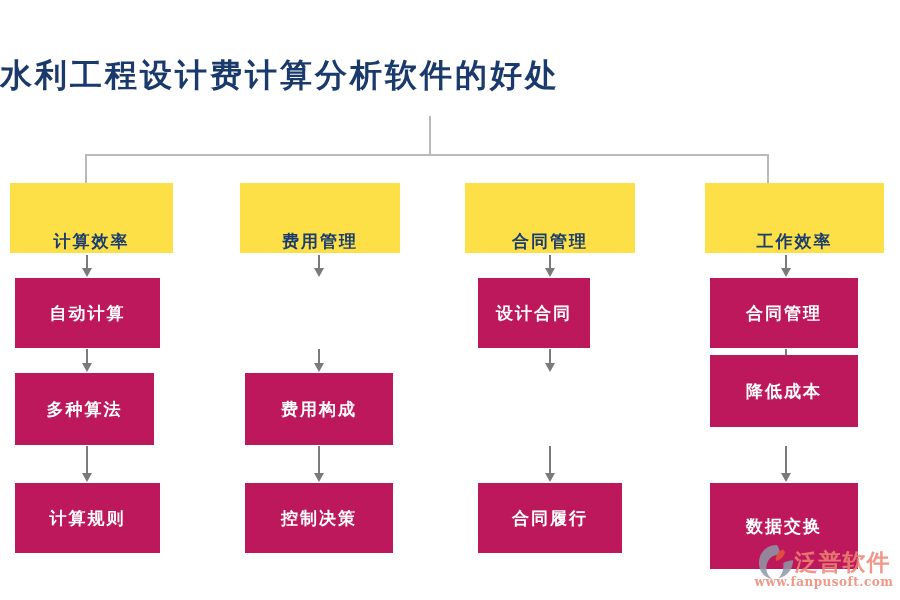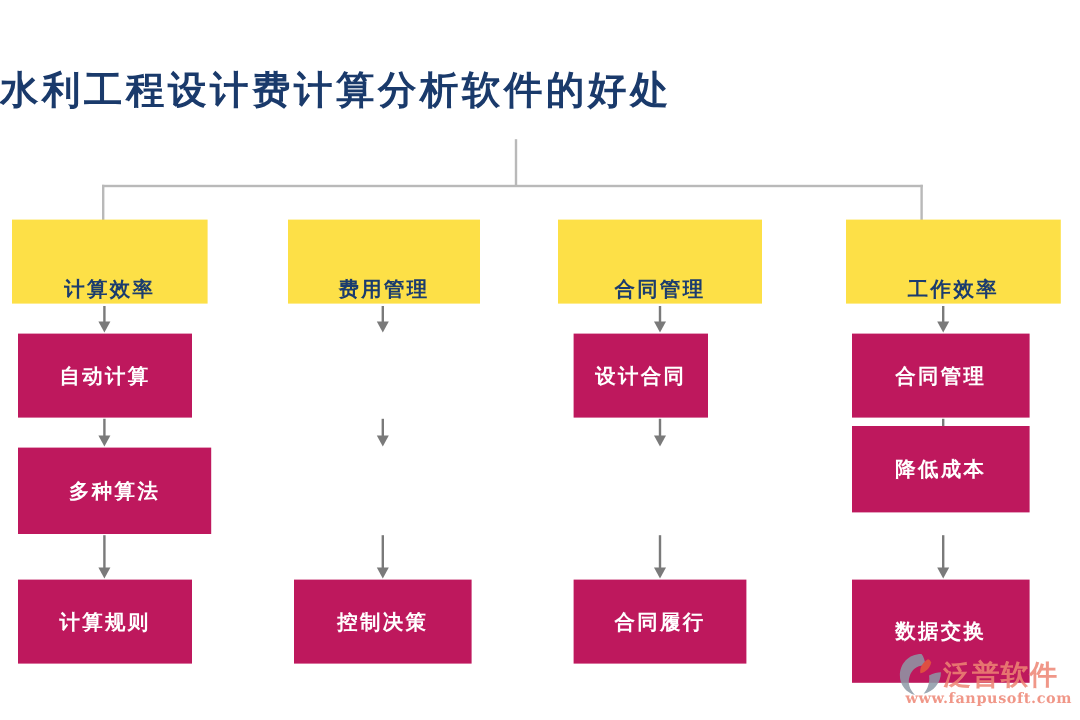--- a/index.html
+++ b/index.html
@@ -21,21 +21,21 @@
   .arrow{position:absolute;width:0;}
   .arrow::before{
     content:"";position:absolute;left:-1px;top:0;bottom:8px;width:2px;background:#7a7a7a;
   }
   .arrow::after{
     content:"";position:absolute;left:-5px;bottom:0;width:0;height:0;
     border-left:5px solid transparent;border-right:5px solid transparent;
     border-top:9px solid #7a7a7a;
   }
   .watermark{position:absolute;left:749px;top:544px;width:150px;opacity:.85;}
-  .wm-row{display:flex;align-items:center;}
+  .wm-row{display:flex;align-items:center;justify-content:center;}
   .wm-icon{flex:0 0 auto;margin-right:1px;}
   .wm-brand{font-size:23px;font-weight:bold;color:#ee8574;letter-spacing:1px;white-space:nowrap;}
   .wm-url{font-size:12px;font-weight:bold;color:#ee8574;text-align:center;margin-top:-5px;letter-spacing:.5px;}
 </style>
 </head>
 <body>
 
 <div class="canvas">
 
   <h1 class="title">水利工程设计费计算分析软件的好处</h1>
@@ -46,33 +46,36 @@
   <div class="cline" style="left:767px;top:154px;width:2px;height:30px"></div>
 
   <div class="box header" style="left:10px;top:183px;width:163px;height:70px">
     <span>计算效率</span>
   </div>
   <div class="arrow" style="left:87px;top:255px;height:22px"></div>
   <div class="box item" style="left:15px;top:278px;width:145px;height:70px">
     <span>自动计算</span>
   </div>
   <div class="arrow" style="left:87px;top:349px;height:23px"></div>
-  <div class="box item" style="left:15px;top:373px;width:161px;height:72px">
+  <div class="box item" style="left:15px;top:373px;width:139px;height:72px">
     <span>多种算法</span>
   </div>
   <div class="arrow" style="left:87px;top:446px;height:36px"></div>
   <div class="box item" style="left:15px;top:483px;width:145px;height:70px">
     <span>计算规则</span>
   </div>
 
   <div class="box header" style="left:240px;top:183px;width:160px;height:70px">
     <span>费用管理</span>
   </div>
   <div class="arrow" style="left:319px;top:255px;height:22px"></div>
   <div class="arrow" style="left:319px;top:349px;height:23px"></div>
+  <div class="box item" style="left:245px;top:373px;width:148px;height:72px">
+    <span>费用构成</span>
+  </div>
   <div class="arrow" style="left:319px;top:446px;height:36px"></div>
   <div class="box header" style="left:465px;top:183px;width:170px;height:70px">
     <span>合同管理</span>
   </div>
 
   <div class="box item" style="left:245px;top:483px;width:148px;height:70px">
     <span>控制决策</span>
   </div>
   <div class="arrow" style="left:550px;top:255px;height:22px"></div>
   <div class="box item" style="left:478px;top:278px;width:112px;height:70px">

